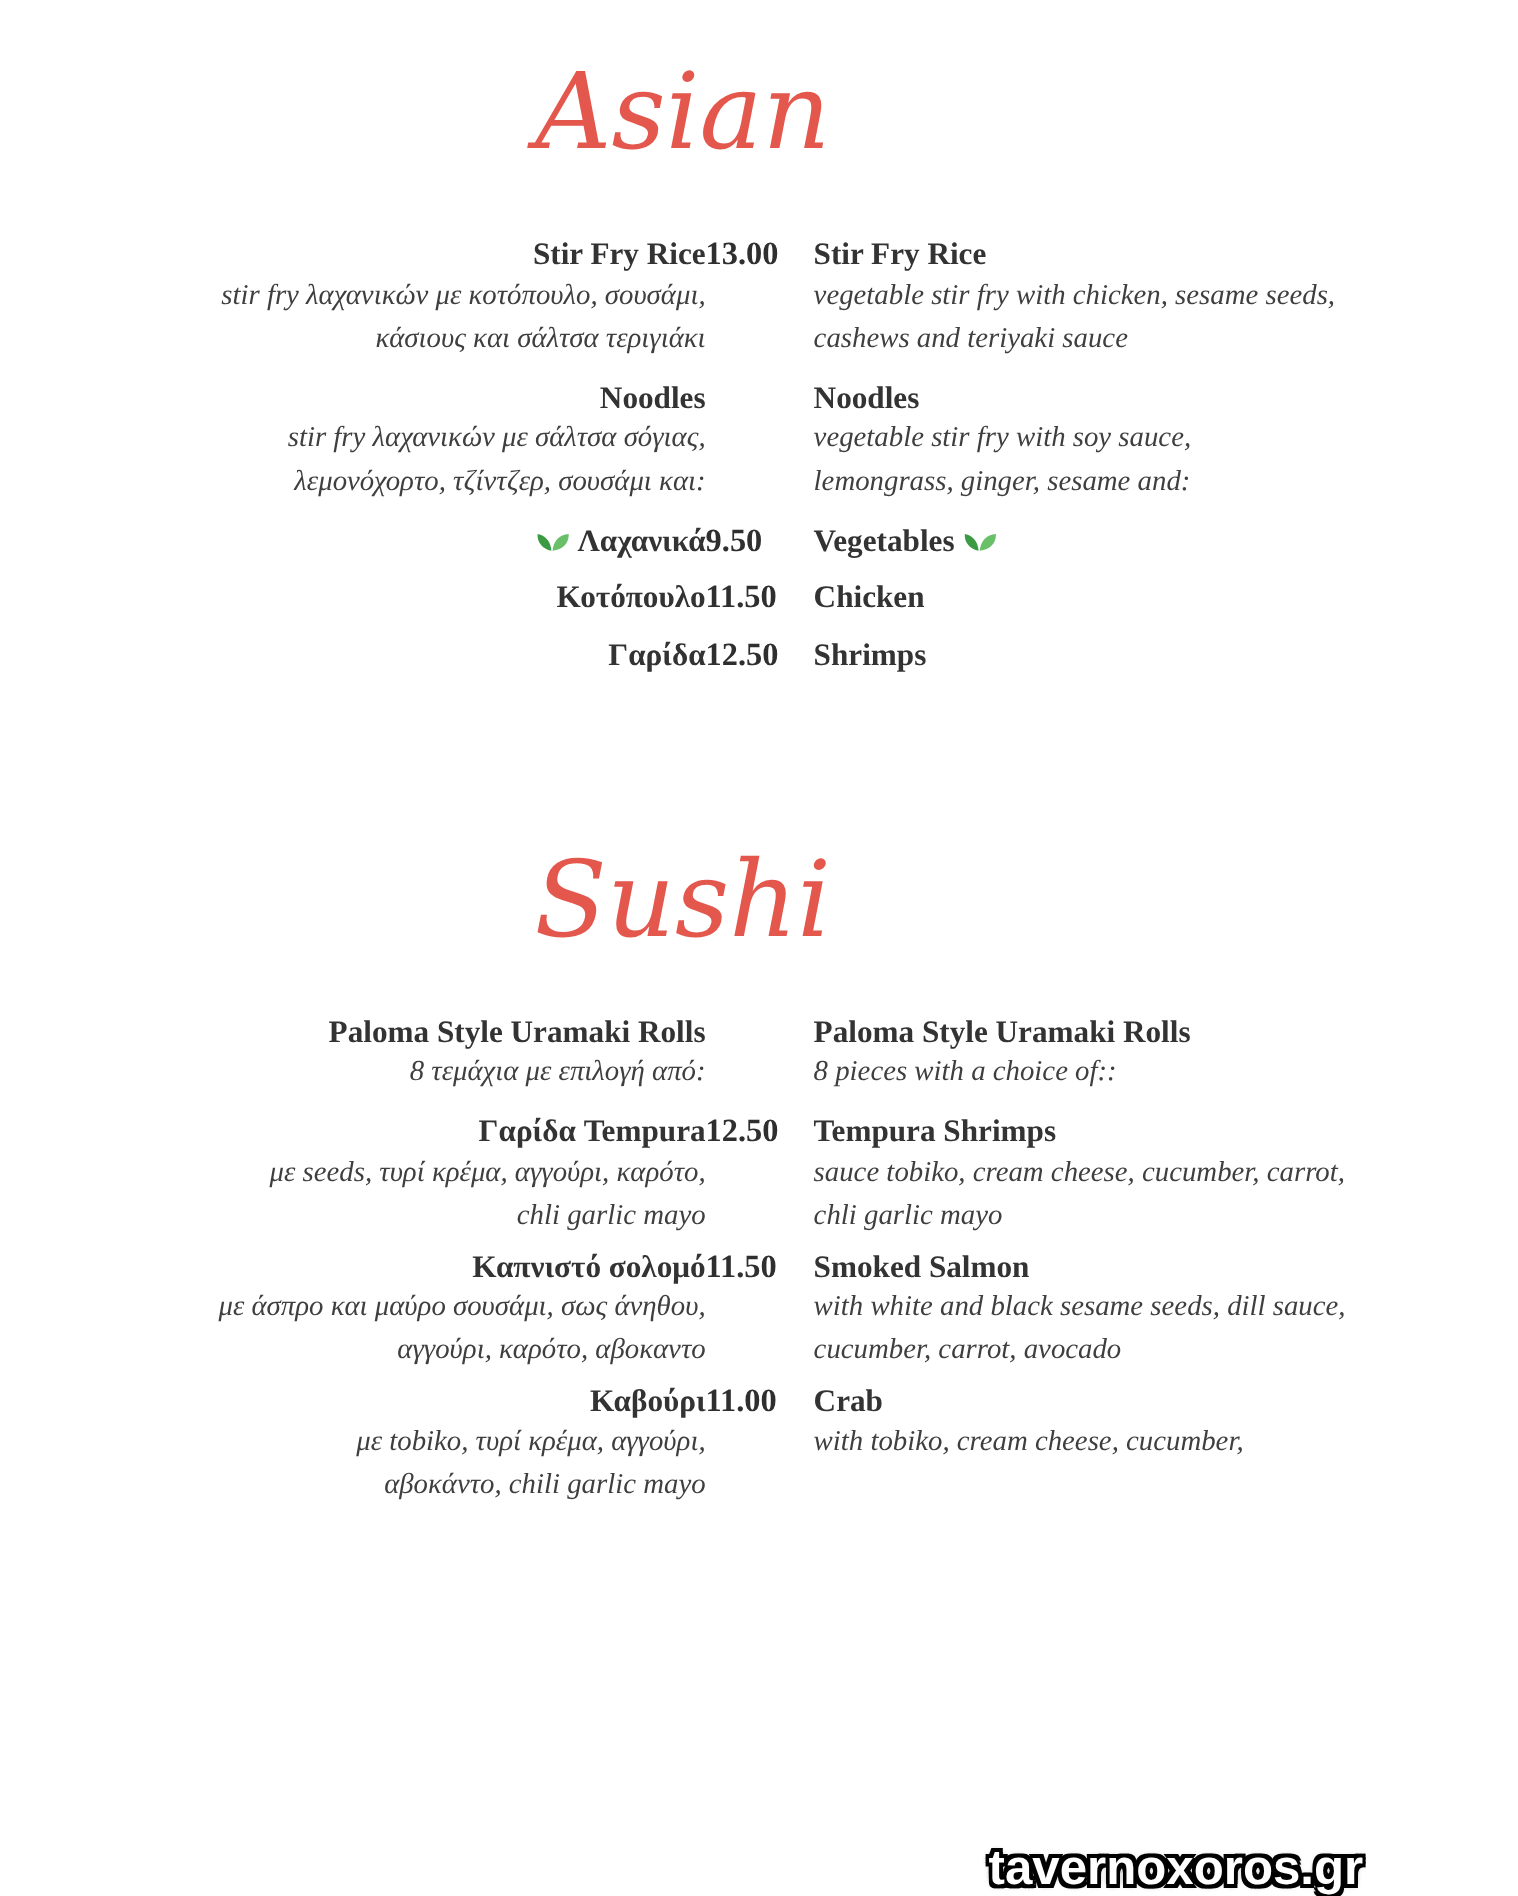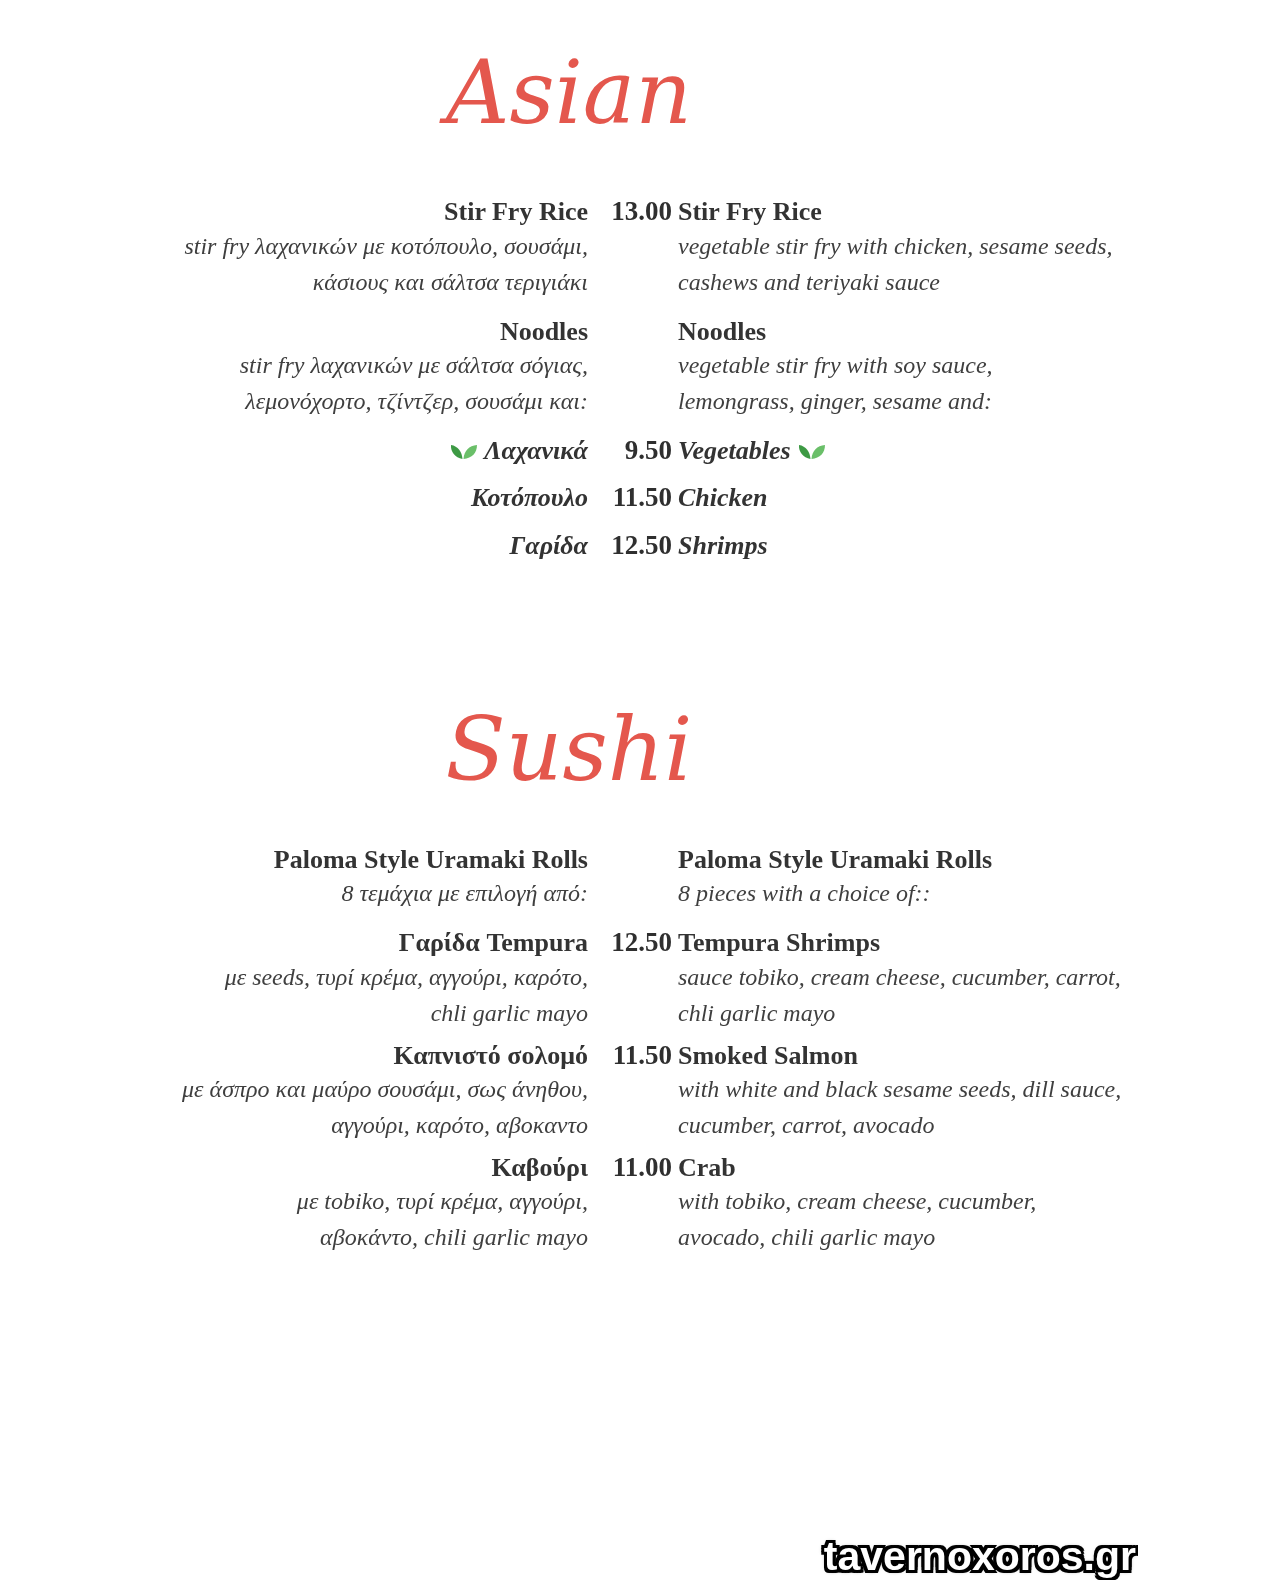--- a/index.html
+++ b/index.html
@@ -28,21 +28,21 @@
   }
   .heading-asian { padding-top: 42px; margin-bottom: 52px; }
   .heading-sushi { padding-top: 132px; margin-bottom: 44px; }
 
   .row {
     display: grid;
     grid-template-columns: 588px 84px 1fr;
     align-items: baseline;
   }
   .col-l { text-align: right; }
-  .col-p { text-align: right; }
+  .col-p { text-align: left; }
   .col-r { text-align: left; padding-left: 6px; }
 
   .item-title {
     font-weight: 700;
     font-size: 26px;
     line-height: 1.2;
     color: #333333;
   }
   .price {
     font-weight: 700;
@@ -53,21 +53,21 @@
   .desc {
     font-style: italic;
     font-size: 24px;
     line-height: 1.5;
     color: #3f3f3f;
   }
   .menu-item { margin-bottom: 16px; }
   .menu-item.tight { margin-bottom: 6px; }
   .sushi-item { margin-bottom: 8px; }
   .variant-row { margin-top: 15px; }
-  .variant-row .item-title { font-size: 26px; font-style: italic; }
+  .variant-row .item-title { font-size: 26px; }
 
   .leaf {
     display: inline-block;
     vertical-align: -3px;
     line-height: 0;
   }
   .leaf svg { display: inline-block; }
 
   .paloma-header { margin-bottom: 15px; }
 
@@ -221,19 +221,18 @@
       <div class="col-r item-title">Crab</div>
     </div>
     <div class="row">
       <div class="col-l desc">
         <div>με tobiko, τυρί κρέμα, αγγούρι,</div>
         <div>αβοκάντο, chili garlic mayo</div>
       </div>
       <div class="col-p"></div>
       <div class="col-r desc">
         <div>with tobiko, cream cheese, cucumber,</div>
-        <div>avocado, chili garlic mayo</div>
       </div>
     </div>
   </div>
 
   <div class="watermark">tavernoxoros.gr</div>
 </div>
 
 </body></html>

